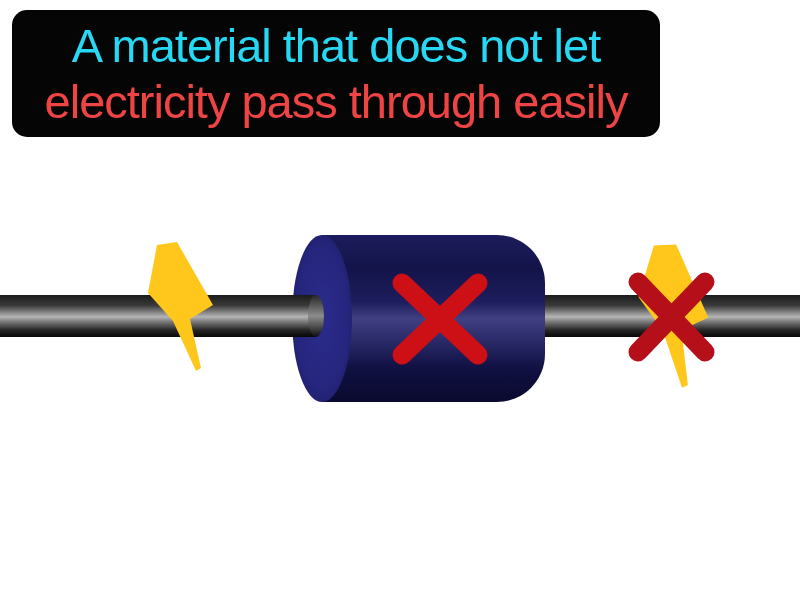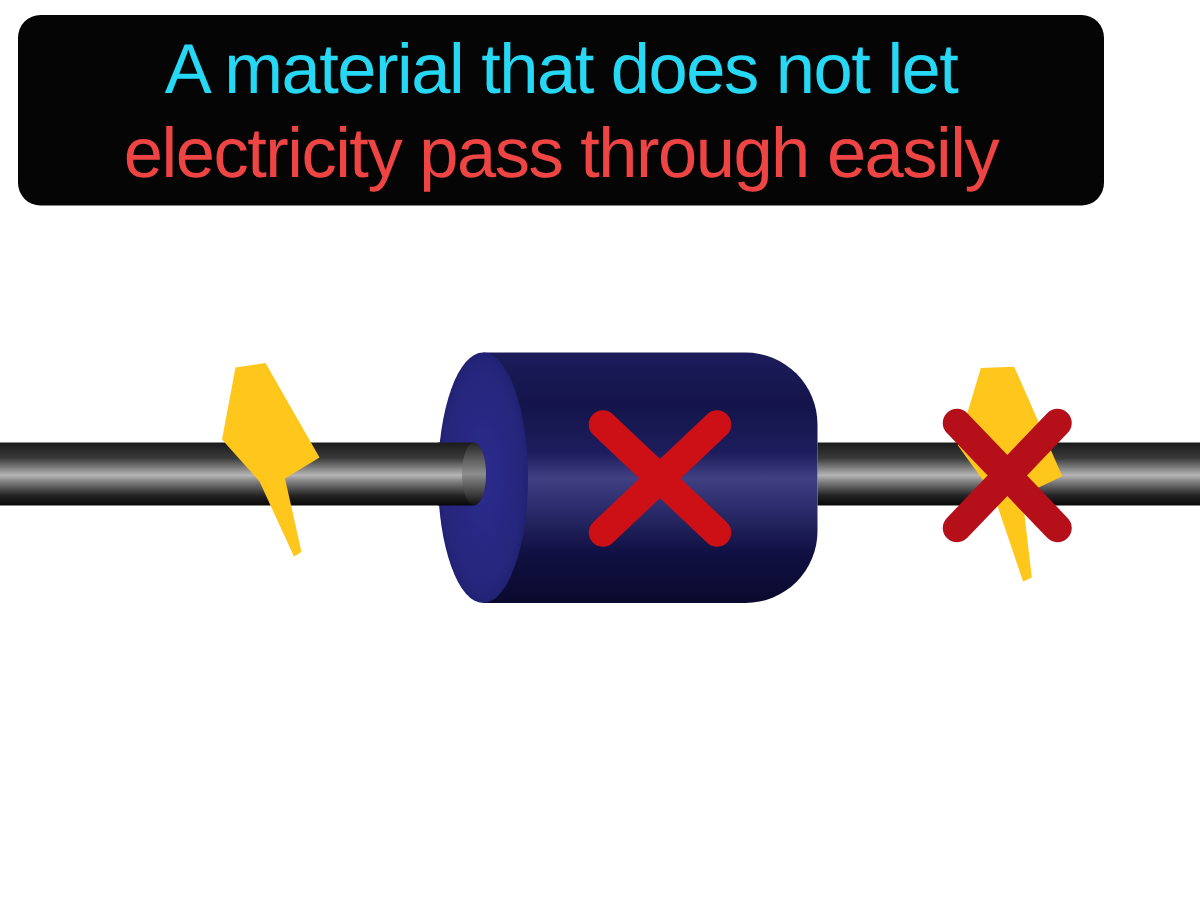--- a/index.html
+++ b/index.html
@@ -7,21 +7,21 @@
     width: 800px; height: 600px;
     background: #ffffff;
     overflow: hidden;
     font-family: "Liberation Sans", sans-serif;
   }
   .stage { position: relative; width: 800px; height: 600px; }
 
   .banner {
     position: absolute;
     left: 12px; top: 10px;
-    width: 724px; height: 127px;
+    width: 648px; height: 127px;
     border-radius: 15px;
     display: flex;
     flex-direction: column;
     align-items: center;
     justify-content: center;
     text-align: center;
   }
   .banner .line {
     font-size: 47px;
     line-height: 56px;

